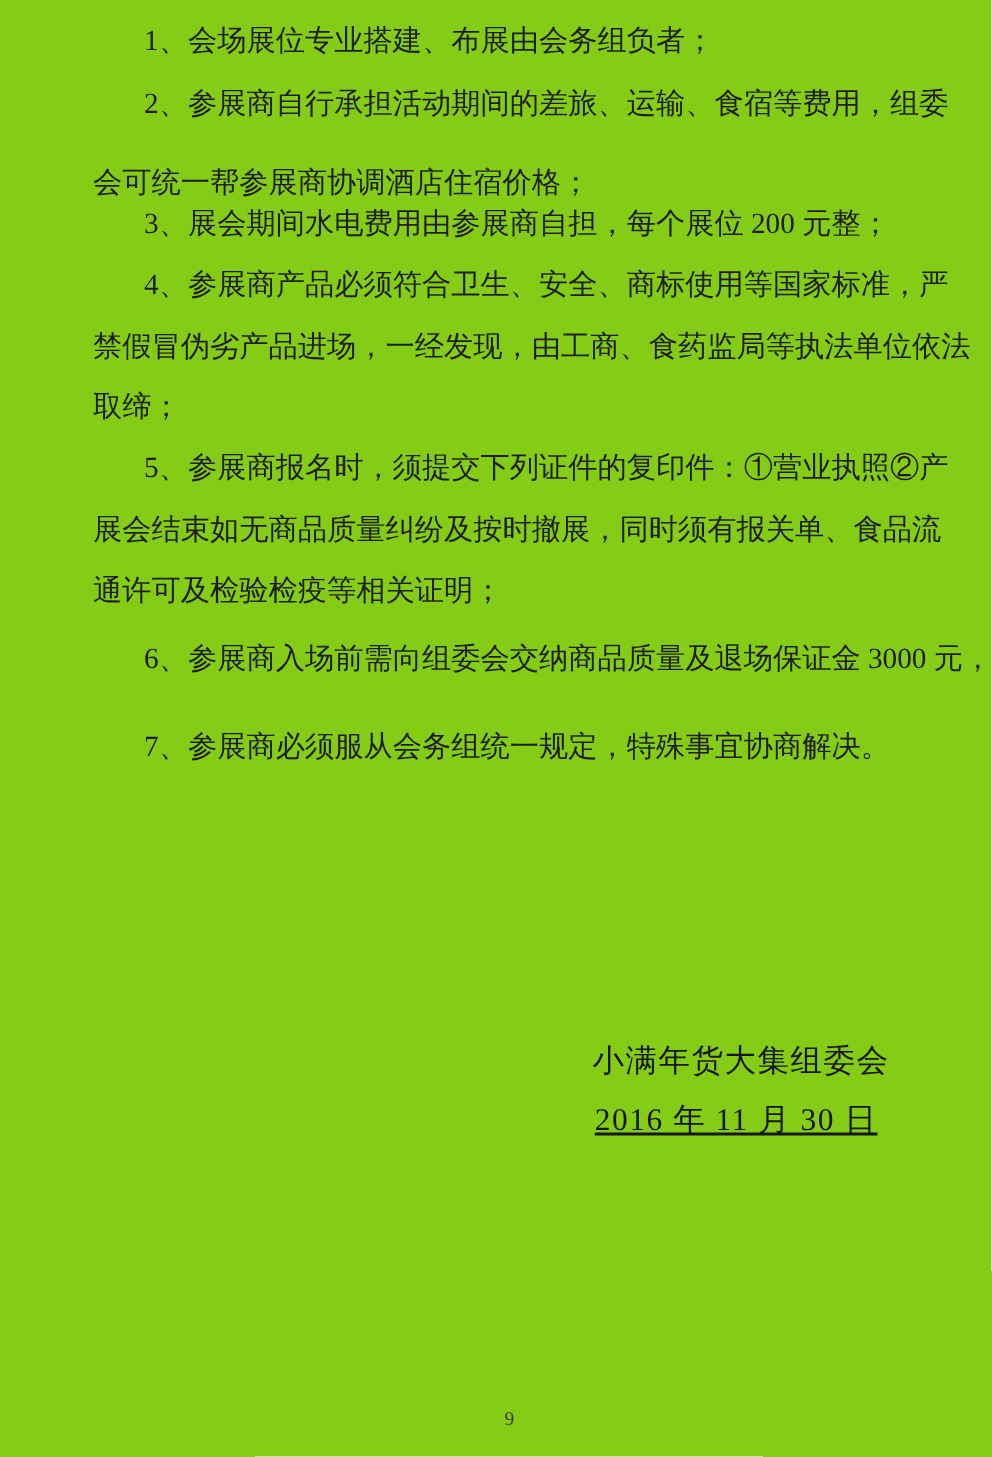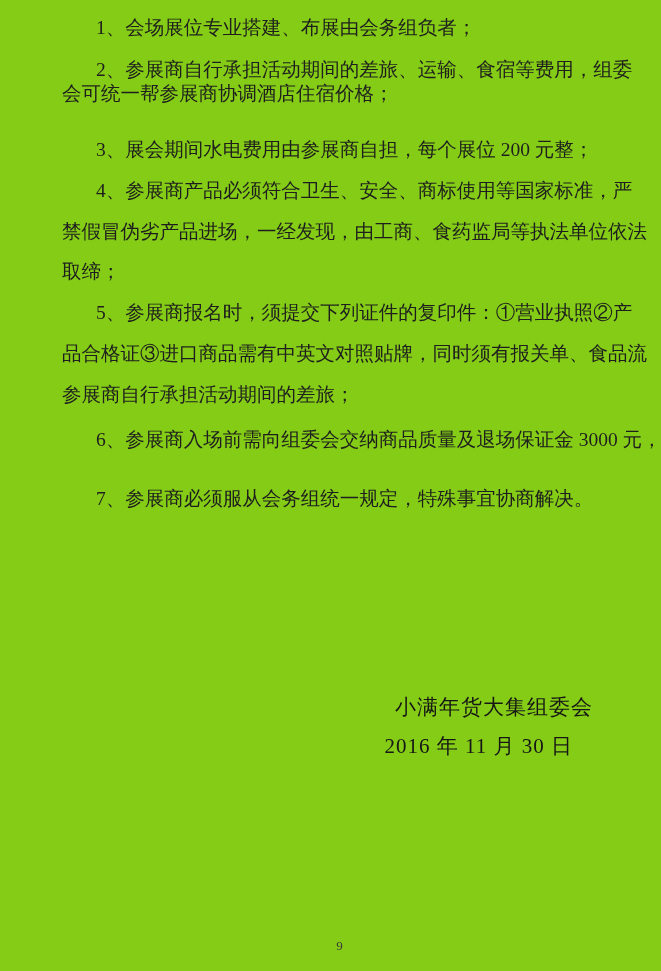--- a/index.html
+++ b/index.html
@@ -31,47 +31,47 @@
   }
   .sig {
     position: absolute;
     font-size: 21px;
     line-height: 26px;
     white-space: nowrap;
     color: #161616;
     margin-left: 12px;
   }
   .sig-org  { top: 694px; right: 68px; letter-spacing: 1px; }
-  .sig-date { top: 733px; right: 88px; letter-spacing: 1px; }
+  .sig-date { top: 733px; right: 76px; letter-spacing: 1px; text-decoration: underline; }
   .page-number {
     position: absolute;
     top: 938px;
     left: 0;
     right: 0;
     text-align: center;
     text-indent: 18px;
     font-size: 13px;
     color: #3a3a3a;
     font-family: "Liberation Serif", "DejaVu Serif", serif;
   }
 </style>
 </head>
 <body>
 
 <div class="page">
   <div class="line indent" style="top:16px">1、会场展位专业搭建、布展由会务组负者；</div>
   <div class="line indent" style="top:58px">2、参展商自行承担活动期间的差旅、运输、食宿等费用，组委</div>
-  <div class="line" style="top:82px">会可统一帮参展商协调酒店住宿价格；</div>
+  <div class="line" style="top:111px">会可统一帮参展商协调酒店住宿价格；</div>
   <div class="line indent" style="top:138px">3、展会期间水电费用由参展商自担，每个展位 200 元整；</div>
   <div class="line indent" style="top:179px">4、参展商产品必须符合卫生、安全、商标使用等国家标准，严</div>
   <div class="line" style="top:260px">取缔；</div>
   <div class="line" style="top:220px">禁假冒伪劣产品进场，一经发现，由工商、食药监局等执法单位依法</div>
   <div class="line indent" style="top:301px">5、参展商报名时，须提交下列证件的复印件：①营业执照②产</div>
-  <div class="line" style="top:342px">品合格证③进口商品需有中英文对照贴牌，同时须有报关单、食品流</div>
-  <div class="line" style="top:383px">参展商自行承担活动期间的差旅；</div>
+  <div class="line" style="top:342px">展会结束如无商品质量纠纷及按时撤展，同时须有报关单、食品流</div>
+  <div class="line" style="top:383px">通许可及检验检疫等相关证明；</div>
   <div class="line indent" style="top:428px">6、参展商入场前需向组委会交纳商品质量及退场保证金 3000 元，</div>
   <div class="line indent" style="top:487px">7、参展商必须服从会务组统一规定，特殊事宜协商解决。</div>
 
   <div class="sig sig-org">小满年货大集组委会</div>
   <div class="sig sig-date">2016 年 11 月 30 日</div>
 
   <div class="page-number">9</div>
 </div>
 
 </body></html>

